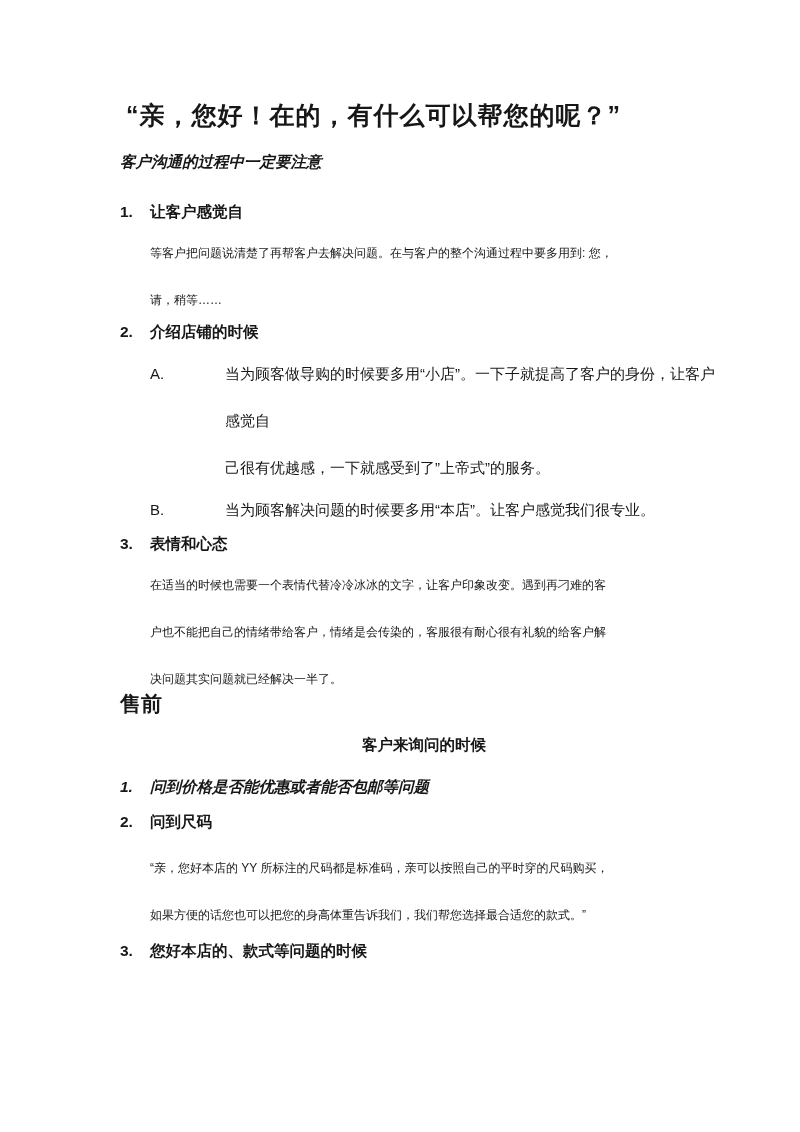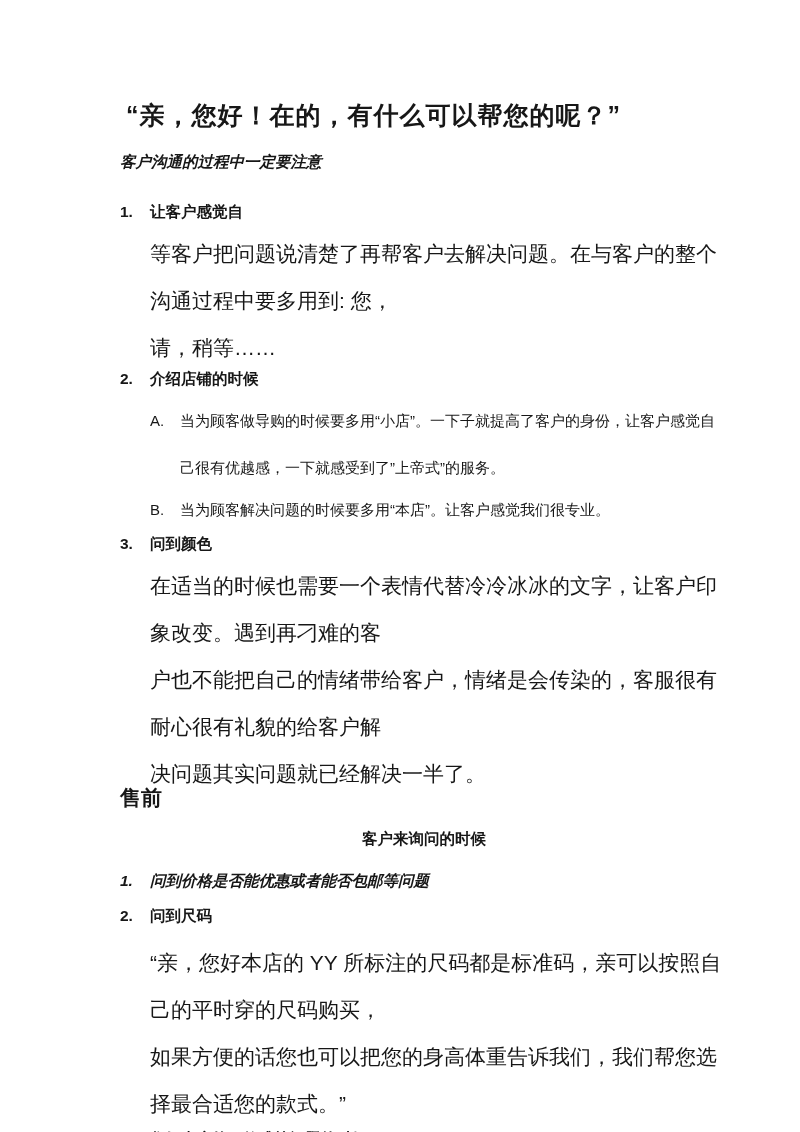--- a/index.html
+++ b/index.html
@@ -36,35 +36,35 @@
   .num-item {
     display: flex;
     font-size: 15.5px;
     font-weight: 700;
     line-height: 22px;
   }
   .num-item .num { width: 30px; flex: 0 0 30px; }
   .para {
     margin-left: 30px;
     max-width: 580px;
-    font-size: 21px;
+    font-size: 12px;
     line-height: 47px;
     white-space: pre-line;
     margin-bottom: -13px; 
   }
   .sub-item {
     display: flex;
     margin-left: 30px;
     max-width: 580px;
     font-size: 15px;
     line-height: 47px;
     margin-bottom: -13px;
   }
   .sub-item .num { width: 30px; flex: 0 0 30px; }
-  .sub-item .sub-text { white-space: pre-line; flex: 1; }
+  .sub-item .sub-text { white-space: pre-line; flex: 1; margin-left: 45px; }
   
   .mt7  { margin-top: 7px; }
   .mt8  { margin-top: 8px; }
   .mt9  { }
   .mt10 { margin-top: 10px; }
   .mt12 { margin-top: 12px; }
   .mt13 { margin-top: 13px; }
   .mt14 { margin-top: 14px; }
   .mt16 { margin-top: 16px; text-align: center; }
   .mt20 { margin-top: 20px; font-style: italic; }
@@ -96,21 +96,21 @@
       <span class="sub-text">当为顾客做导购的时候要多用“小店”。一下子就提高了客户的身份，让客户感觉自
 己很有优越感，一下就感受到了”上帝式”的服务。</span>
     </div>
     <div class="sub-item mt8">
       <span class="num">B.</span>
       <span class="sub-text">当为顾客解决问题的时候要多用“本店”。让客户感觉我们很专业。</span>
     </div>
 
     <div class="num-item mt13">
       <span class="num">3.</span>
-      <span>问到颜色</span>
+      <span>表情和心态</span>
     </div>
     <p class="para mt7">在适当的时候也需要一个表情代替冷冷冰冰的文字，让客户印象改变。遇到再刁难的客
 户也不能把自己的情绪带给客户，情绪是会传染的，客服很有耐心很有礼貌的给客户解
 决问题其实问题就已经解决一半了。</p>
 
     <h2 class="big-heading mt9">售前</h2>
 
     <h3 class="h-bold mt16">客户来询问的时候</h3>
 
     <div class="num-item mt20">

